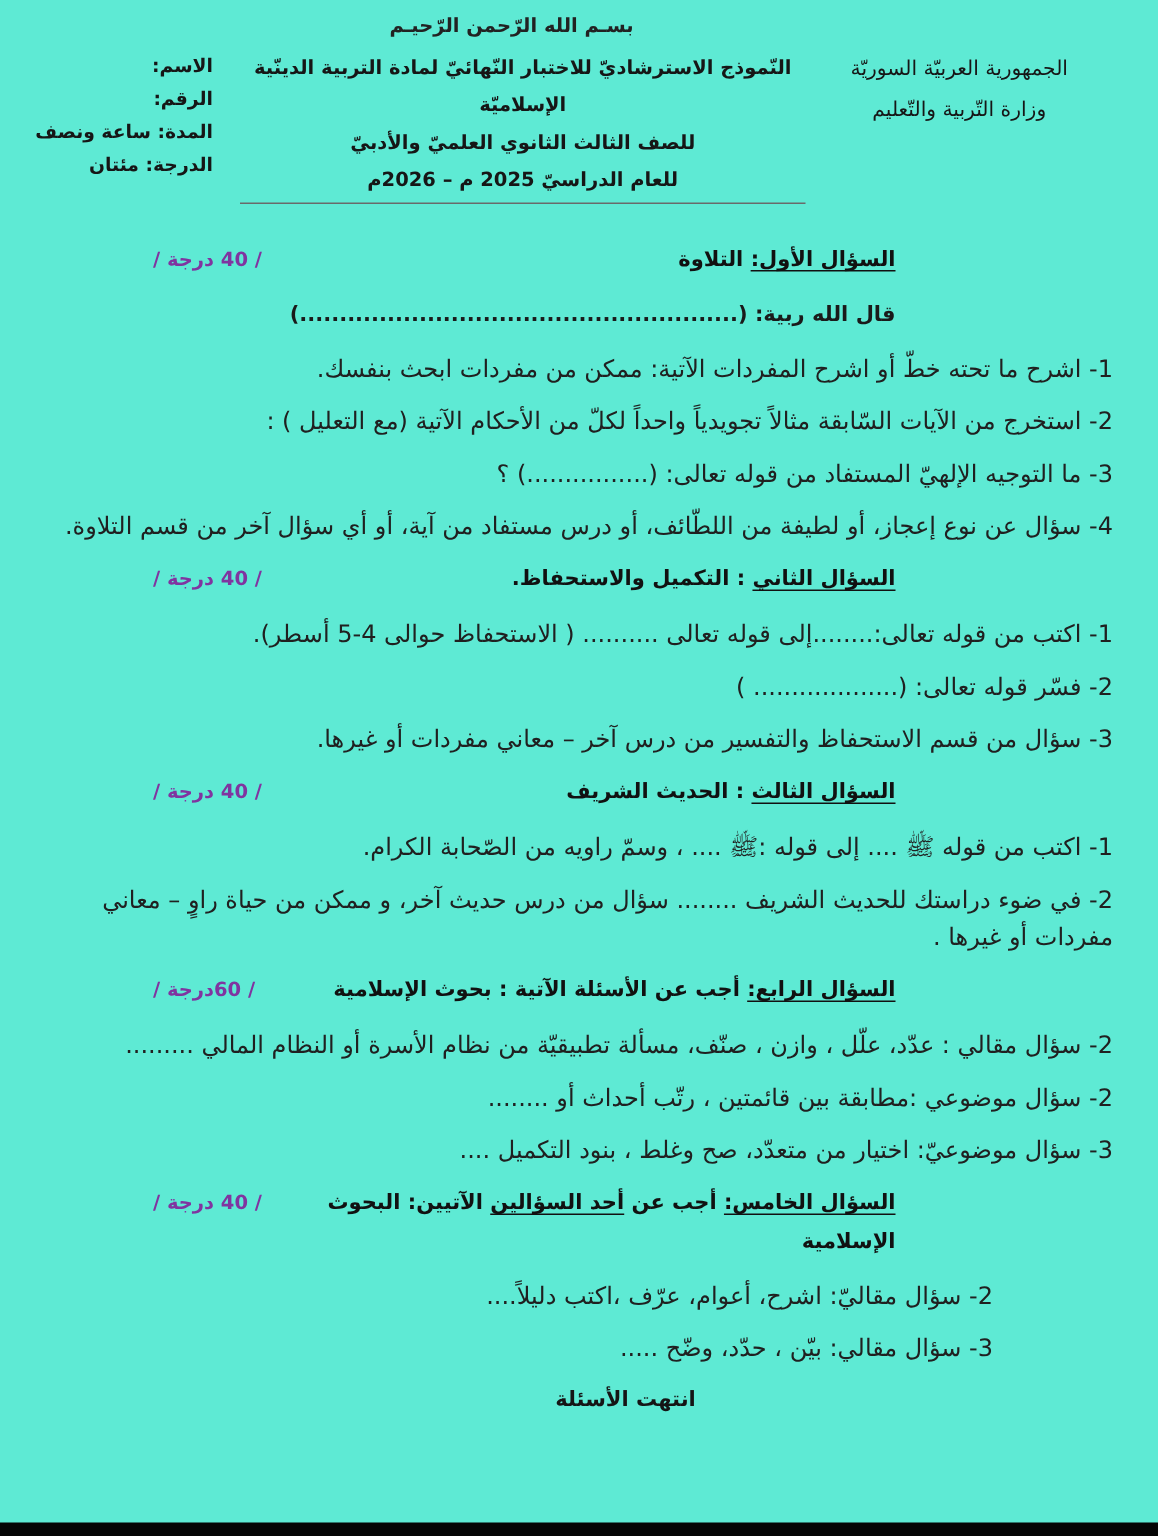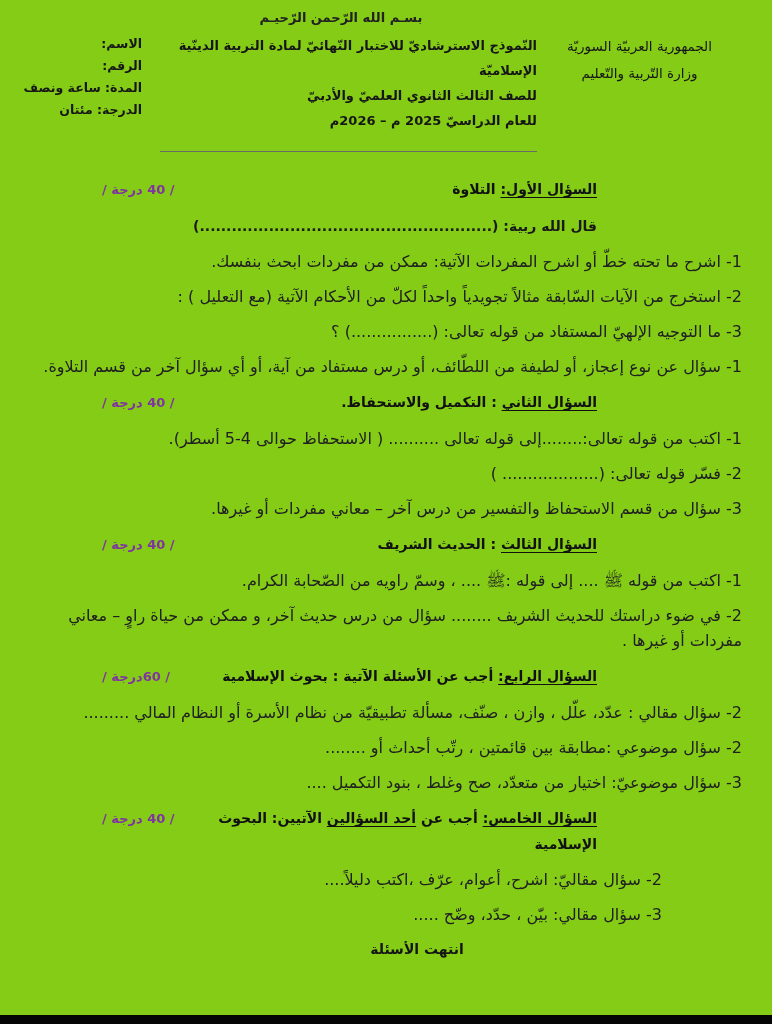--- a/index.html
+++ b/index.html
@@ -1,20 +1,20 @@
 <!DOCTYPE html>
 <html lang="ar" dir="rtl"><head>
 <meta charset="utf-8">
 <style>
   html,body{margin:0;padding:0;background:#e9e9e9;}
   .page{
     position:relative;
     width:772px;height:1024px;
     margin:0 auto;
-    background:#84cc16;
+    background:#5eead4;
     font-family:"DejaVu Sans","Liberation Sans",sans-serif;
     color:#1c1c1c;
     direction:rtl;
     overflow:hidden;
     box-sizing:border-box;
     padding:10px 30px 0 20px;
   }
   .basmala{
     text-align:center;
     position:relative;
@@ -31,26 +31,27 @@
   .h-right{
     width:205px;
     text-align:center;
     font-weight:normal;
     font-size:13.5px;
     line-height:27px;
     color:#161616;
   }
   .h-center{
     flex:1;
+    text-align:center;
     font-weight:bold;
     font-size:13px;
     line-height:25px;
     color:#161616;
     border-bottom:1.5px solid #6a6a6a;
-    padding-bottom:18px;
+    padding-bottom:2px;
   }
   .h-left{
     width:140px;
     text-align:right;
     font-weight:bold;
     font-size:12.5px;
     line-height:22px;
     padding-right:18px;
     box-sizing:border-box;
     color:#161616;
@@ -138,21 +139,21 @@
     <div class="heading-row">
       <div class="heading">
         <span class="u">السؤال الأول:</span><span> التلاوة</span>
       </div>
       <div class="score">/ 40 درجة /</div>
     </div>
     <div class="intro">قال الله ربية:    (.......................................................)</div>
     <div class="item">1- اشرح ما تحته خطّ أو اشرح المفردات الآتية: ممكن من مفردات ابحث بنفسك.</div>
     <div class="item">2- استخرج من الآيات السّابقة مثالاً تجويدياً واحداً لكلّ من الأحكام الآتية (مع التعليل ) :</div>
     <div class="item">3- ما التوجيه الإلهيّ المستفاد من قوله تعالى: (................) ؟</div>
-    <div class="item">1- سؤال عن نوع إعجاز، أو لطيفة من اللطّائف، أو درس مستفاد من آية، أو أي سؤال آخر من قسم التلاوة.</div>
+    <div class="item">4- سؤال عن نوع إعجاز، أو لطيفة من اللطّائف، أو درس مستفاد من آية، أو أي سؤال آخر من قسم التلاوة.</div>
   </div>
 
   <div class="section">
     <div class="heading-row">
       <div class="heading">
         <span class="u">السؤال الثاني</span><span> : التكميل والاستحفاظ.</span>
       </div>
       <div class="score">/ 40 درجة /</div>
     </div>
     <div class="item">1- اكتب من قوله تعالى:........إلى قوله تعالى .......... ( الاستحفاظ حوالى 4-5 أسطر).</div>

